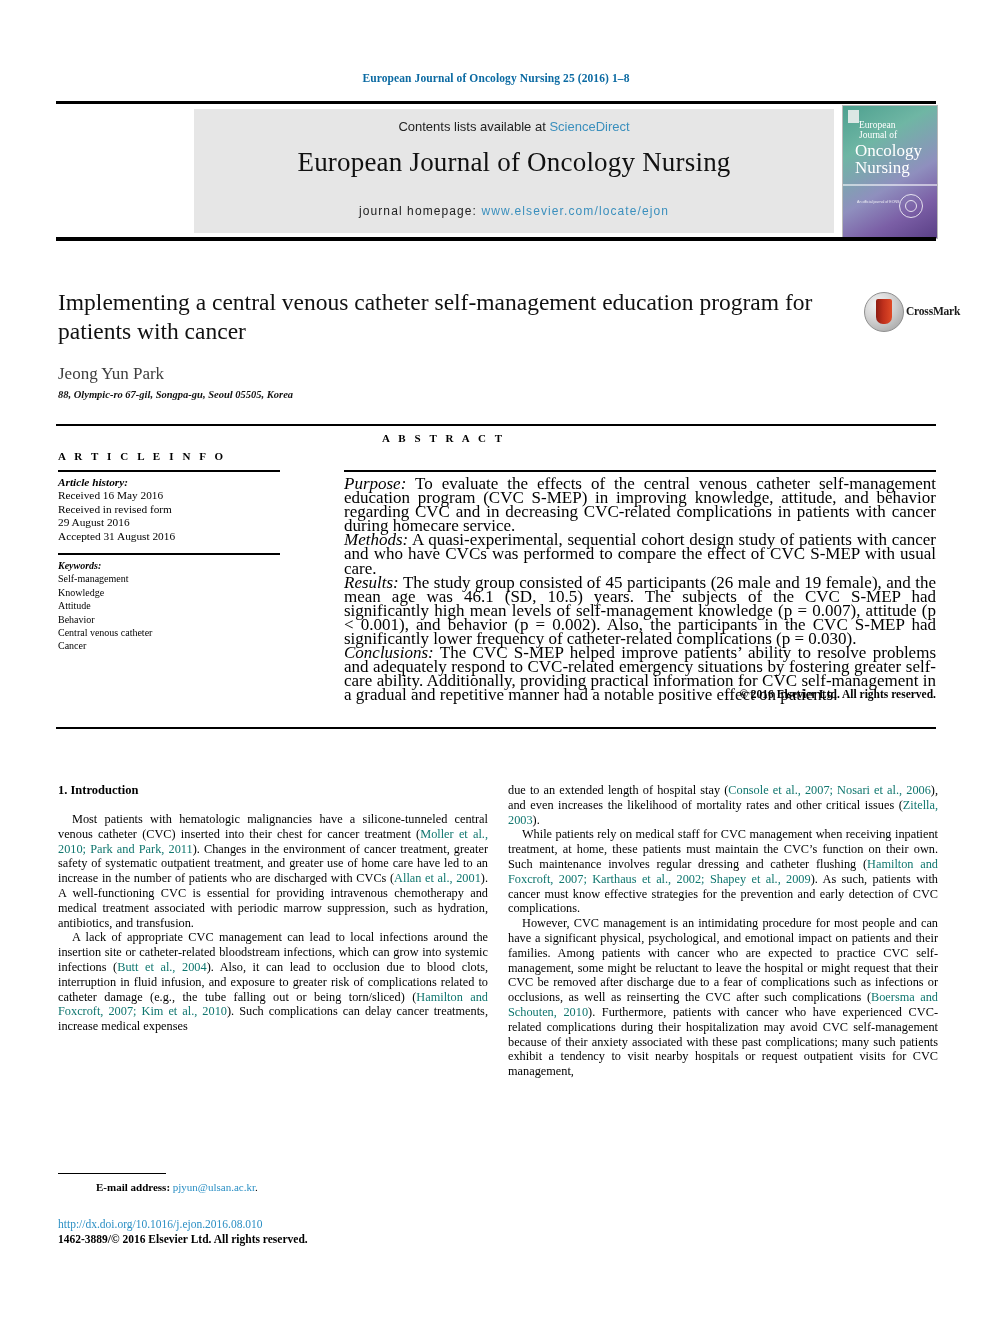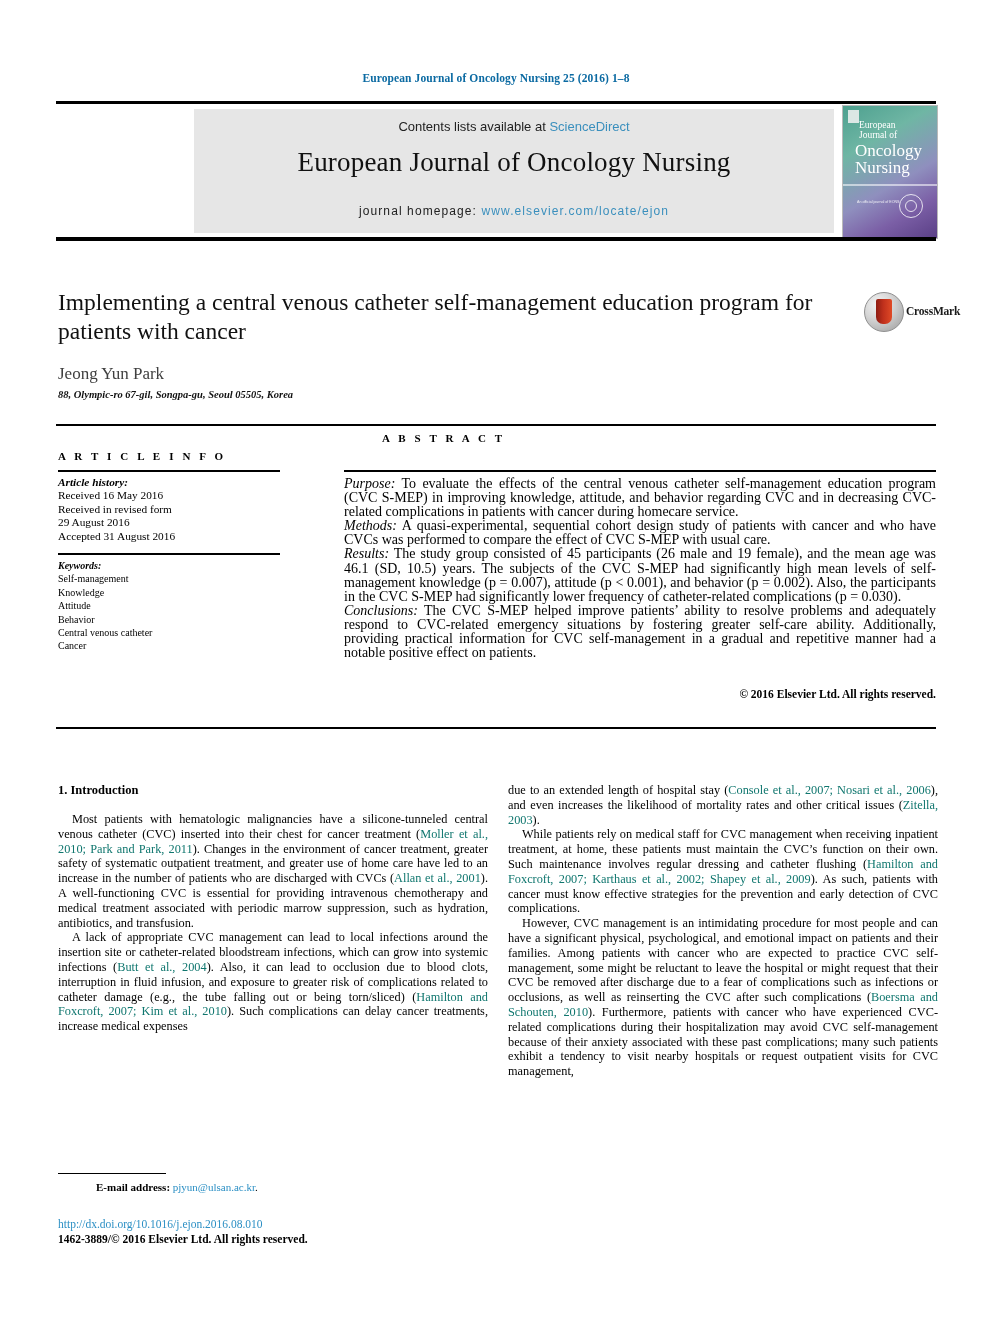--- a/index.html
+++ b/index.html
@@ -258,21 +258,21 @@
     width: 230px;
     font-size: 10px;
     line-height: 13.4px;
   }
   .kw-block .ital { font-style: italic; font-weight: bold; }
 
   .abstract {
     position: absolute;
     left: 344px; top: 477px;
     width: 592px;
-    font-size: 14px;
+    font-size: 17px;
     line-height: 14.1px;
     text-align: justify;
   }
   .abstract p { margin: 0; }
   .abstract .lbl { font-style: italic; }
   .abstract em { font-style: italic; }
   .copyright {
     position: absolute;
     left: 344px; top: 688px;
     width: 592px;

